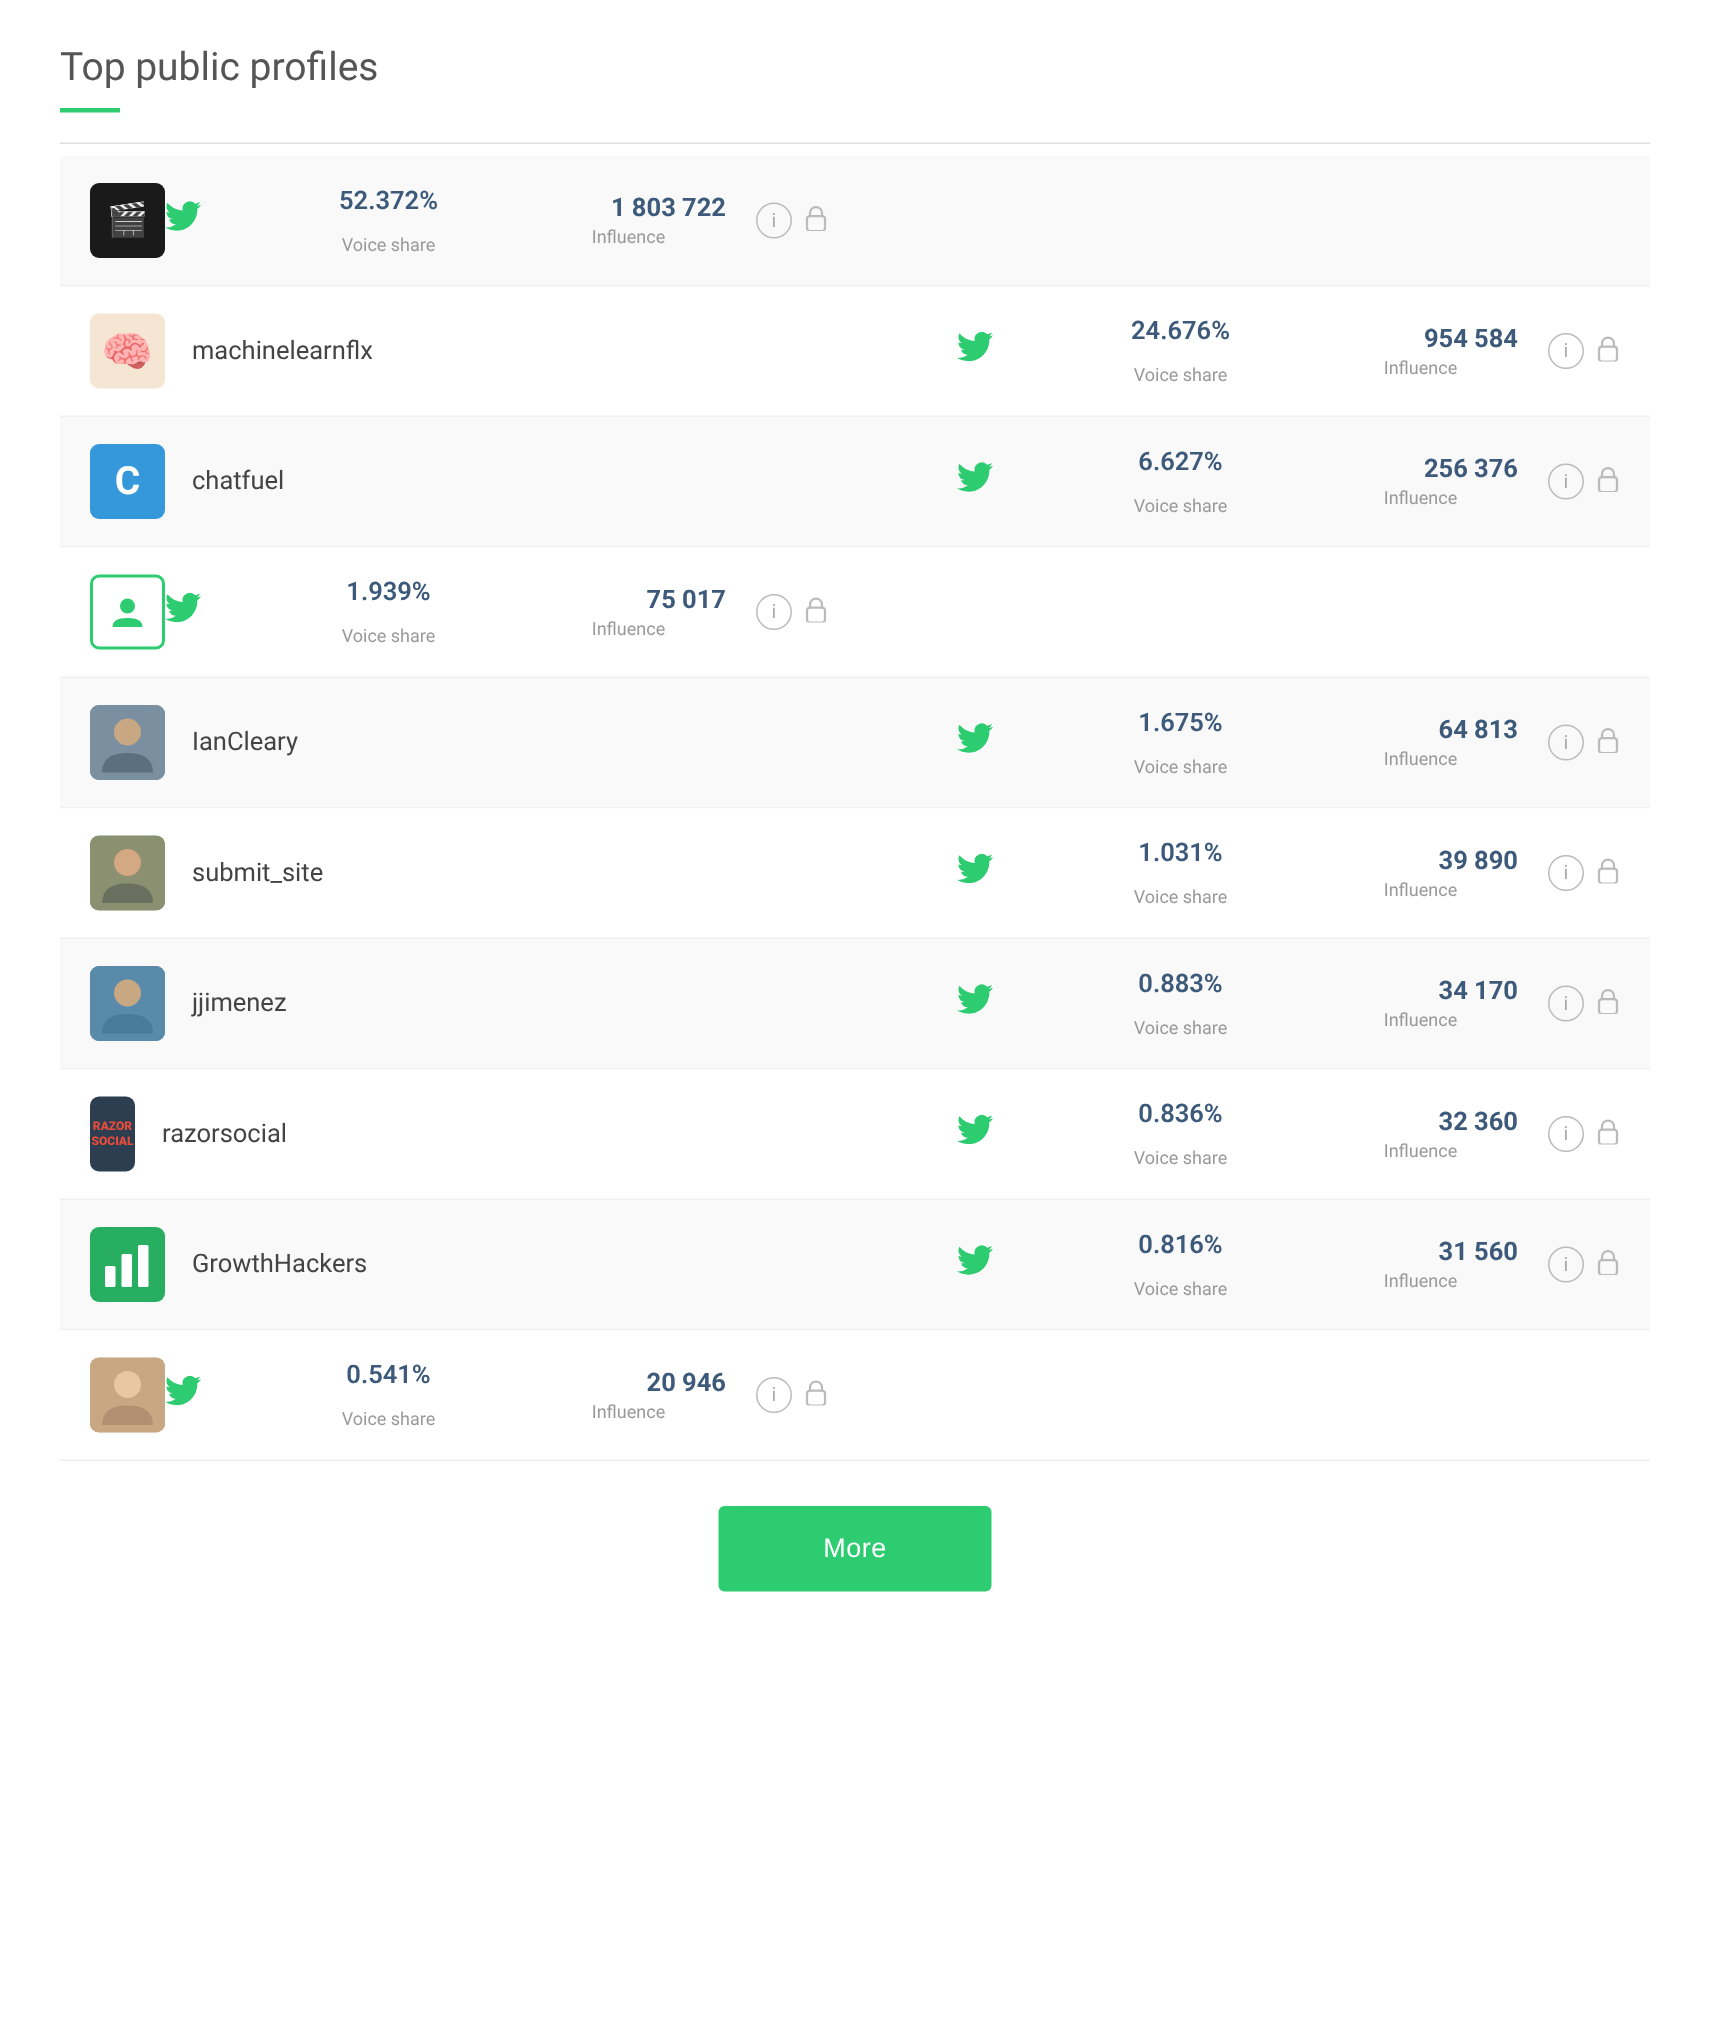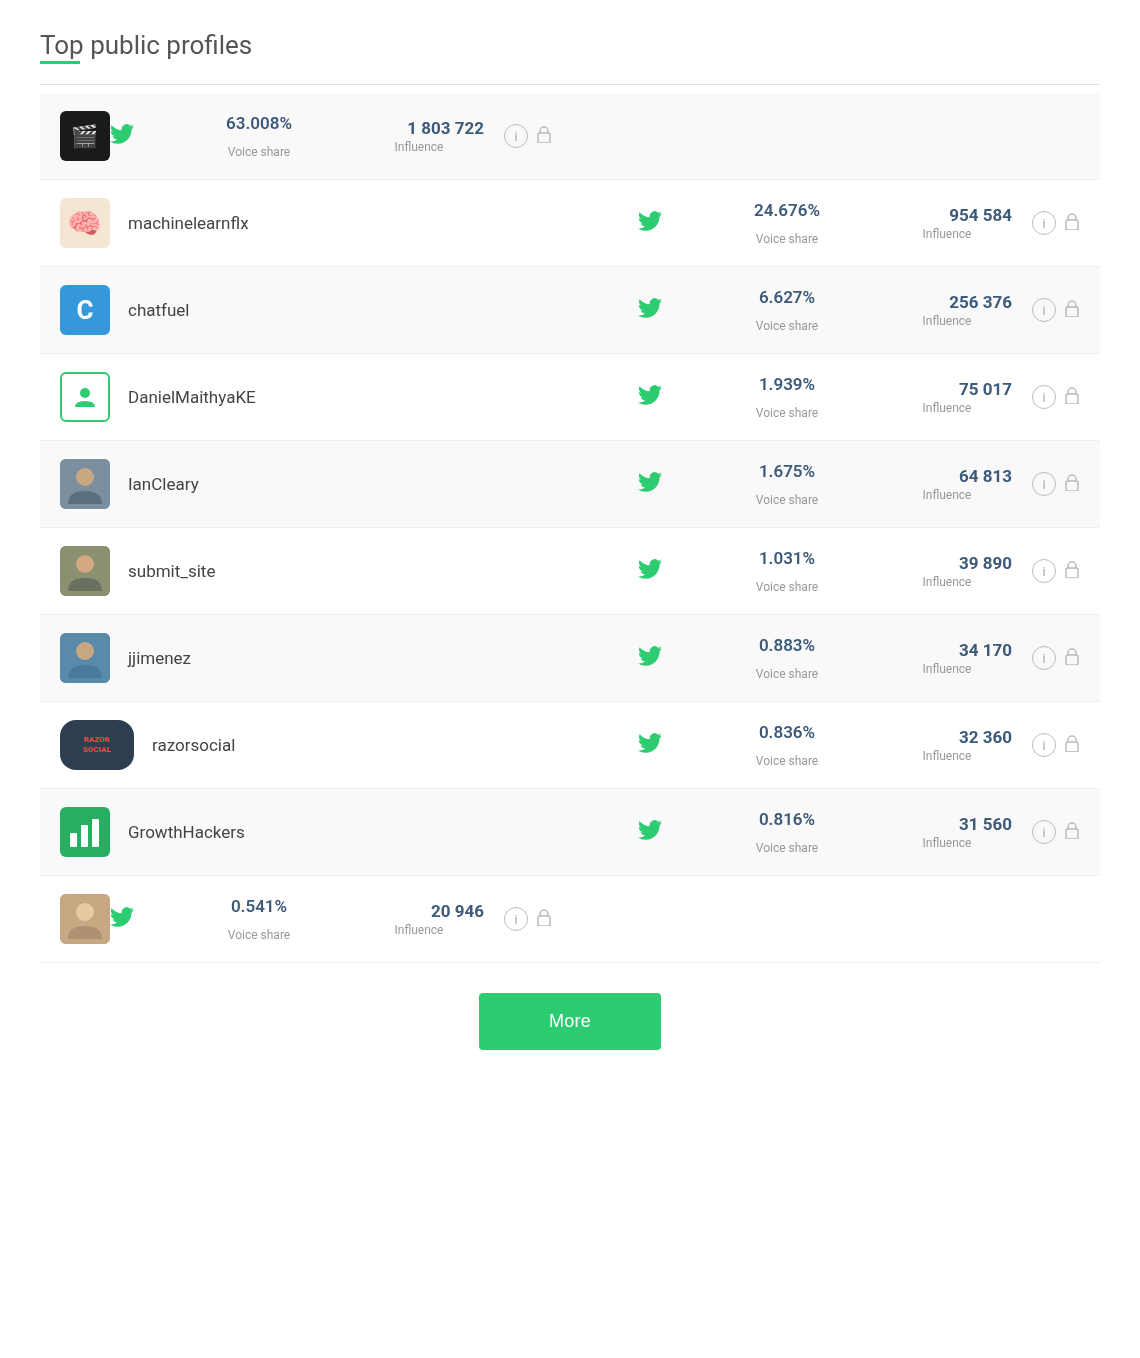--- a/index.html
+++ b/index.html
@@ -8,21 +8,21 @@
       background: #fff;
       color: #333;
       padding: 30px 40px;
       width: 1140px;
       min-height: 1358px;
     }
     .section-title {
       font-size: 26px;
       font-weight: 400;
       color: #555;
-      margin-bottom: 1px;
+      margin-bottom: 12px;
     }
     .title-underline {
       width: 40px;
       height: 3px;
       background: #2ecc71;
       margin-bottom: 20px;
     }
     .divider {
       border: none;
       border-top: 1px solid #e0e0e0;
@@ -148,21 +148,21 @@
 <div class="profile-row">
     <div class="avatar" style="width:50px;height:50px;border-radius:6px;overflow:hidden;flex-shrink:0;display:flex;align-items:center;justify-content:center;background:#1a1a1a; color:#fff;">
       <span style="font-size:22px;">🎬</span>
     </div>
     <span class="twitter-icon">
       <svg width="24" height="20" viewBox="0 0 24 20" fill="none">
         <path d="M24 2.557a9.83 9.83 0 01-2.828.775 4.932 4.932 0 002.165-2.724c-.951.555-2.005.959-3.127 1.184a4.916 4.916 0 00-8.384 4.482C7.691 6.094 4.066 4.13 1.64 1.161a4.822 4.822 0 00-.666 2.475c0 1.708.869 3.213 2.188 4.096a4.904 4.904 0 01-2.228-.616v.061a4.923 4.923 0 003.946 4.827 4.996 4.996 0 01-2.212.085 4.937 4.937 0 004.604 3.417 9.868 9.868 0 01-6.102 2.105c-.39 0-.779-.023-1.17-.067a13.995 13.995 0 007.557 2.209c9.054 0 13.999-7.496 13.999-13.986 0-.209 0-.42-.015-.63a9.936 9.936 0 002.46-2.548l-.047-.02z" fill="#2ecc71"></path>
       </svg>
     </span>
     <div class="voice-share-block">
-      <div class="voice-share-value">63.008%</div>
+      <div class="voice-share-value">52.372%</div>
       <div class="voice-share-label">Voice share</div>
     </div>
     <div class="influence-block">
       <div class="influence-value">1 803 722</div>
       <div class="influence-label">Influence</div>
     </div>
     <div class="action-icons">
       <div class="action-icon" title="Info">i</div>
       <span class="lock-icon">
         <svg width="16" height="18" viewBox="0 0 16 18" fill="none">
@@ -228,21 +228,20 @@
       </span>
     </div>
   </div>
     <div class="profile-row">
     <div class="avatar" style="width:50px;height:50px;border-radius:6px;overflow:hidden;flex-shrink:0;display:flex;align-items:center;justify-content:center;background:#fff; border:2px solid #2ecc71; color:#2ecc71; font-size:24px;">
       <svg width="28" height="28" viewBox="0 0 28 28">
           <circle cx="14" cy="10" r="5" fill="#2ecc71"></circle>
           <path d="M4 24 Q4 18 14 18 Q24 18 24 24" fill="#2ecc71"></path>
         </svg>
     </div>
-    <span class="profile-name">DanielMaithyaKE</span>
     <span class="twitter-icon">
       <svg width="24" height="20" viewBox="0 0 24 20" fill="none">
         <path d="M24 2.557a9.83 9.83 0 01-2.828.775 4.932 4.932 0 002.165-2.724c-.951.555-2.005.959-3.127 1.184a4.916 4.916 0 00-8.384 4.482C7.691 6.094 4.066 4.13 1.64 1.161a4.822 4.822 0 00-.666 2.475c0 1.708.869 3.213 2.188 4.096a4.904 4.904 0 01-2.228-.616v.061a4.923 4.923 0 003.946 4.827 4.996 4.996 0 01-2.212.085 4.937 4.937 0 004.604 3.417 9.868 9.868 0 01-6.102 2.105c-.39 0-.779-.023-1.17-.067a13.995 13.995 0 007.557 2.209c9.054 0 13.999-7.496 13.999-13.986 0-.209 0-.42-.015-.63a9.936 9.936 0 002.46-2.548l-.047-.02z" fill="#2ecc71"></path>
       </svg>
     </span>
     <div class="voice-share-block">
       <div class="voice-share-value">1.939%</div>
       <div class="voice-share-label">Voice share</div>
     </div>
     <div class="influence-block">
@@ -349,21 +348,21 @@
       <div class="action-icon" title="Info">i</div>
       <span class="lock-icon">
         <svg width="16" height="18" viewBox="0 0 16 18" fill="none">
           <rect x="2" y="8" width="12" height="10" rx="2" stroke="#bbb" stroke-width="1.5" fill="none"></rect>
           <path d="M4 8V6a4 4 0 018 0v2" stroke="#bbb" stroke-width="1.5" fill="none" stroke-linecap="round"></path>
         </svg>
       </span>
     </div>
   </div>
     <div class="profile-row">
-    <div class="avatar" style="width:74px;height:50px;border-radius:16px;overflow:hidden;flex-shrink:0;display:flex;align-items:center;justify-content:center;background:#2c3e50; color:#e74c3c; font-size:8px; font-weight:900; text-align:center; line-height:1.2;">
+    <div class="avatar" style="width:30px;height:50px;border-radius:6px;overflow:hidden;flex-shrink:0;display:flex;align-items:center;justify-content:center;background:#2c3e50; color:#e74c3c; font-size:8px; font-weight:900; text-align:center; line-height:1.2;">
       RAZOR<br>SOCIAL
     </div>
     <span class="profile-name">razorsocial</span>
     <span class="twitter-icon">
       <svg width="24" height="20" viewBox="0 0 24 20" fill="none">
         <path d="M24 2.557a9.83 9.83 0 01-2.828.775 4.932 4.932 0 002.165-2.724c-.951.555-2.005.959-3.127 1.184a4.916 4.916 0 00-8.384 4.482C7.691 6.094 4.066 4.13 1.64 1.161a4.822 4.822 0 00-.666 2.475c0 1.708.869 3.213 2.188 4.096a4.904 4.904 0 01-2.228-.616v.061a4.923 4.923 0 003.946 4.827 4.996 4.996 0 01-2.212.085 4.937 4.937 0 004.604 3.417 9.868 9.868 0 01-6.102 2.105c-.39 0-.779-.023-1.17-.067a13.995 13.995 0 007.557 2.209c9.054 0 13.999-7.496 13.999-13.986 0-.209 0-.42-.015-.63a9.936 9.936 0 002.46-2.548l-.047-.02z" fill="#2ecc71"></path>
       </svg>
     </span>
     <div class="voice-share-block">
       <div class="voice-share-value">0.836%</div>

